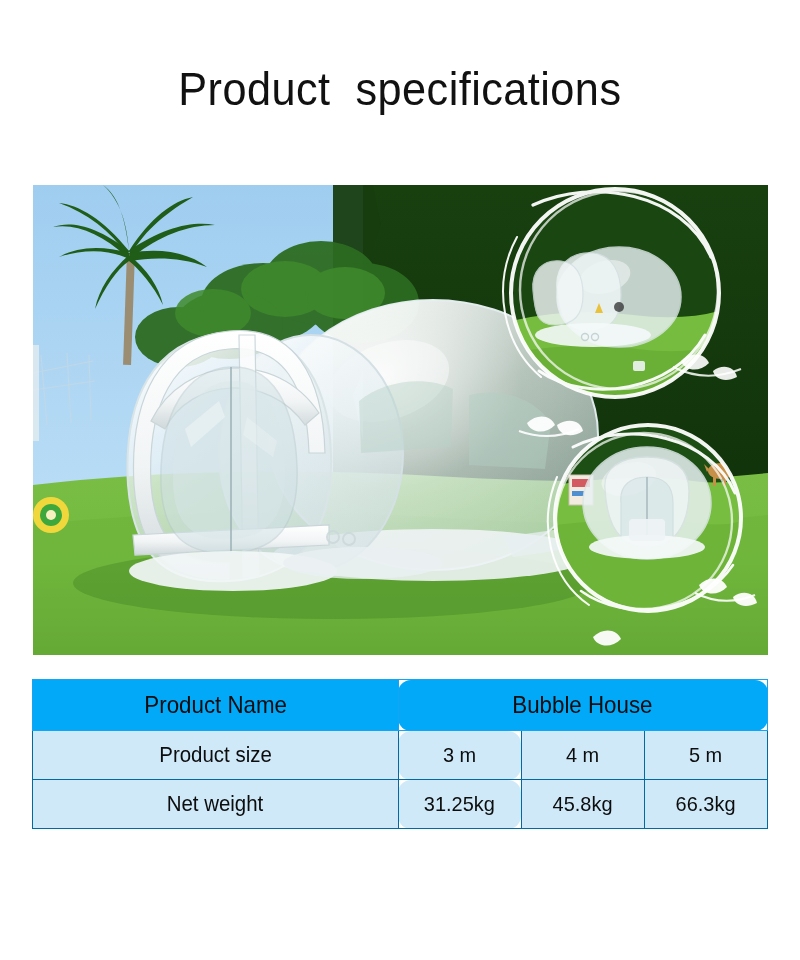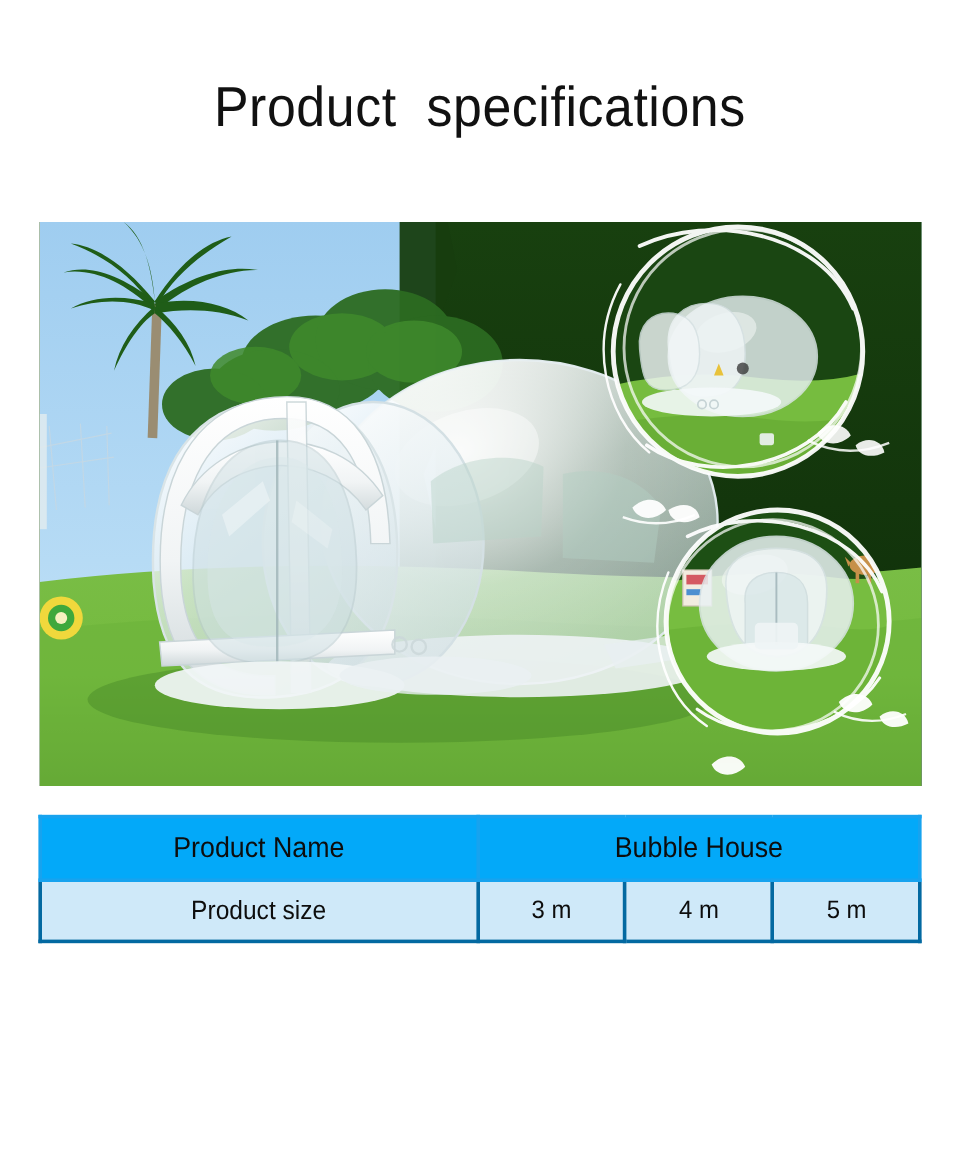--- a/index.html
+++ b/index.html
@@ -63,21 +63,21 @@
   
   .spec-table {
     position: absolute;
     left: 32px;
     top: 679px;
     width: 736px;
     border-collapse: collapse;
     table-layout: fixed;
   }
   .spec-table td {
-    border: 3px solid #0369a1;
+    border: 1px solid #0369a1;
     padding: 0;
     text-align: center;
     vertical-align: middle;
     color: #0d0d0d;
     font-family: "Liberation Sans", sans-serif;
     font-weight: 400;
   }
   .spec-table tr.header-row td {
     background: #03A9F9;
     height: 50px;
@@ -99,21 +99,21 @@
     font-size: 24px;
     font-weight: 400;
   }
   .cell-value {
     display: inline-block;
     transform: scaleX(0.95);
     transform-origin: center center;
     white-space: nowrap;
   }
   .col-label  { width: 183px; }
-  .col-v1     { width: 185px; }
+  .col-v1     { width: 185px; border-radius: 13px; }
   .col-v2     { width: 183px; margin-top: 32px; }
   .col-v3     { width: 185px; }
 </style>
 </head>
 <body>
 
 <div class="page">
 
   <div class="title-bar">
     <span class="title-text">Product  specifications</span>
@@ -369,16 +369,30 @@
         <td class="col-v2">
           <span class="cell-value">4 m</span>
         </td>
         <td class="col-v3">
           <span class="cell-value">5 m</span>
         </td>
       </tr>
 
 
 
+      <tr class="data-row">
+        <td class="col-label">
+          <span class="cell-label">Net weight</span>
+        </td>
+        <td class="col-v1">
+          <span class="cell-value">31.25kg</span>
+        </td>
+        <td class="col-v2">
+          <span class="cell-value">45.8kg</span>
+        </td>
+        <td class="col-v3">
+          <span class="cell-value">66.3kg</span>
+        </td>
+      </tr>
     </tbody>
   </table>
 
 </div>
 
 </body></html>

